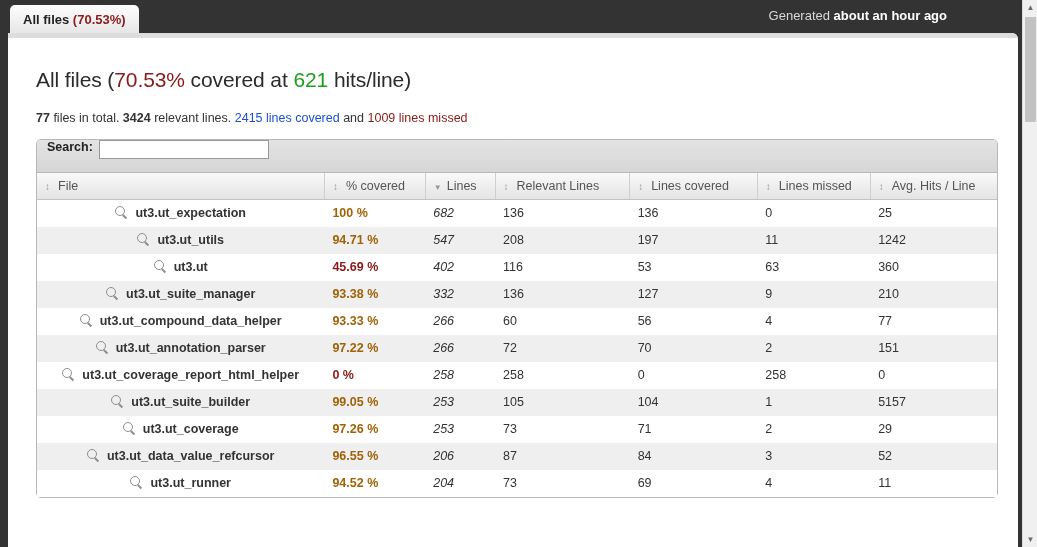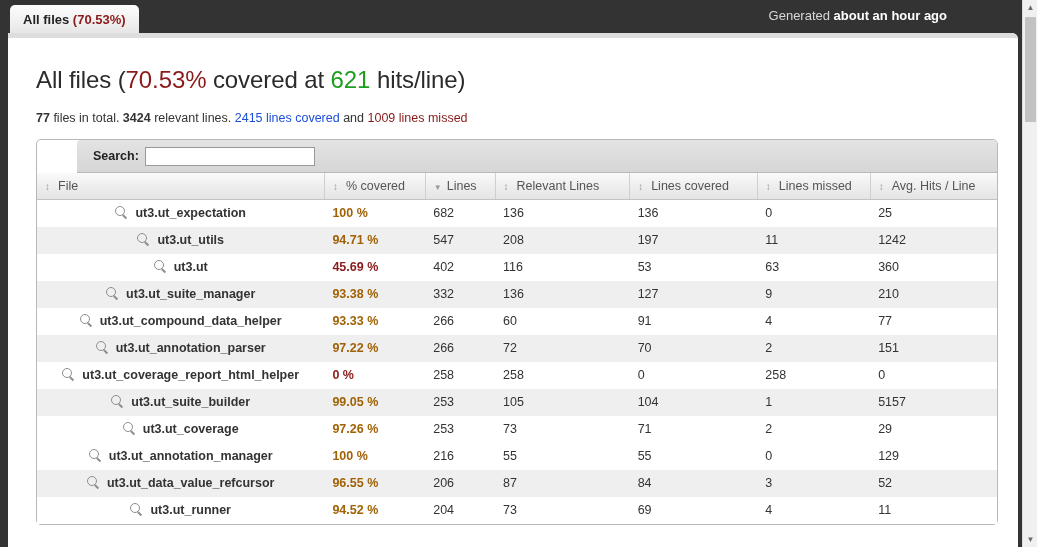--- a/index.html
+++ b/index.html
@@ -71,21 +71,21 @@
   #content {
     position: absolute;
     left: 0; top: 5px;
     width: 1010px;
     padding: 0 20px;
   }
 
   h1#page-title {
     margin: 0;
     padding: 25px 0 0 8px;
-    font-size: 24px;
+    font-size: 21px;
     font-weight: normal;
     color: #2b2b2b;
     letter-spacing: -0.1px;
     line-height: 34px;
     white-space: nowrap;
   }
   h1#page-title .pct-cov { color: #8b1a1a; }
   h1#page-title .hits { color: #1e9e1e; }
 
   #summary {
@@ -108,23 +108,21 @@
     background: #ffffff;
   }
 
   #search-bar {
     height: 33px;
     background: linear-gradient(to bottom, #e3e3e3 0%, #d6d6d6 100%);
     border-bottom: 1px solid #b8b8b8;
     border-top-left-radius: 4px;
     border-top-right-radius: 4px;
     display: flex;
-    align-items: center;
-    padding-left: 16px;
-    margin-left: 40px;
+    padding-left: 10px;
   }
   #search-label {
     font-size: 12.5px;
     font-weight: bold;
     color: #222222;
     margin-right: 6px;
   }
   #search-input {
     width: 170px;
     height: 19px;
@@ -171,21 +169,21 @@
     height: 27px;
     color: #333333;
     white-space: nowrap;
     vertical-align: middle;
   }
   table#files-table tbody tr.odd  { background: #ffffff; }
   table#files-table tbody tr.even { background: #efefef; }
 
   td.c-file { width: 288px; font-weight: bold; color: #2b2b2b; padding-left: 6px; text-align: center; }
   td.c-pct  { width: 101px; font-weight: bold; }
-  td.c-lines{ width: 70px; }
+  td.c-lines{ width: 70px; font-style: italic; }
   td.c-rel  { width: 135px; }
   td.c-cov  { width: 128px; }
   td.c-miss { width: 113px; }
   td.c-avg  { width: 127px; }
 
   .pct-good { color: #a16207; }
   .pct-bad  { color: #8b1a1a; }
 
   .magnify {
     display: inline-block;
@@ -313,21 +311,21 @@
                 <td class="c-rel">136</td>
                 <td class="c-cov">127</td>
                 <td class="c-miss">9</td>
                 <td class="c-avg">210</td>
               </tr>
               <tr class="odd">
                 <td class="c-file"><span class="magnify"></span><span>ut3.ut_compound_data_helper</span></td>
                 <td class="c-pct"><span class="pct-good">93.33 %</span></td>
                 <td class="c-lines">266</td>
                 <td class="c-rel">60</td>
-                <td class="c-cov">91</td>
+                <td class="c-cov">56</td>
                 <td class="c-miss">4</td>
                 <td class="c-avg">77</td>
               </tr>
               <tr class="even">
                 <td class="c-file"><span class="magnify"></span><span>ut3.ut_annotation_parser</span></td>
                 <td class="c-pct"><span class="pct-good">97.22 %</span></td>
                 <td class="c-lines">266</td>
                 <td class="c-rel">72</td>
                 <td class="c-cov">70</td>
                 <td class="c-miss">2</td>
@@ -353,29 +351,20 @@
               </tr>
               <tr class="odd">
                 <td class="c-file"><span class="magnify"></span><span>ut3.ut_coverage</span></td>
                 <td class="c-pct"><span class="pct-good">97.26 %</span></td>
                 <td class="c-lines">253</td>
                 <td class="c-rel">73</td>
                 <td class="c-cov">71</td>
                 <td class="c-miss">2</td>
                 <td class="c-avg">29</td>
               </tr>
-              <tr class="odd">
-                <td class="c-file"><span class="magnify"></span><span>ut3.ut_annotation_manager</span></td>
-                <td class="c-pct"><span class="pct-good">100 %</span></td>
-                <td class="c-lines">216</td>
-                <td class="c-rel">55</td>
-                <td class="c-cov">55</td>
-                <td class="c-miss">0</td>
-                <td class="c-avg">129</td>
-              </tr>
               <tr class="even">
                 <td class="c-file"><span class="magnify"></span><span>ut3.ut_data_value_refcursor</span></td>
                 <td class="c-pct"><span class="pct-good">96.55 %</span></td>
                 <td class="c-lines">206</td>
                 <td class="c-rel">87</td>
                 <td class="c-cov">84</td>
                 <td class="c-miss">3</td>
                 <td class="c-avg">52</td>
               </tr>
               <tr class="odd">

